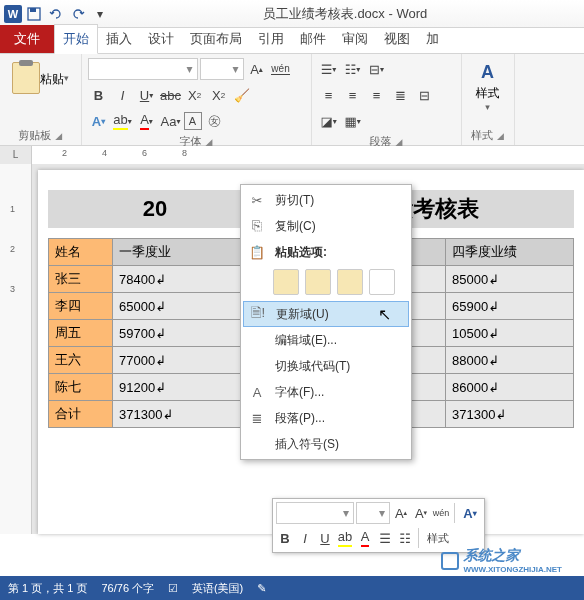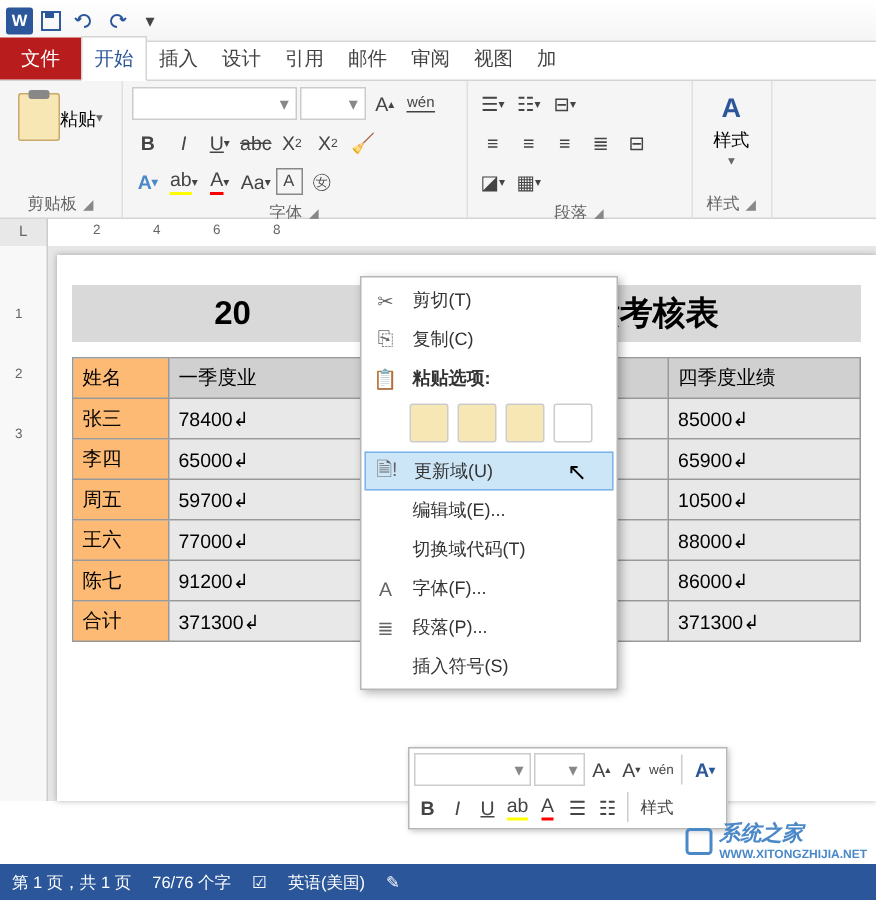--- a/index.html
+++ b/index.html
@@ -50,21 +50,21 @@
 .cm-icon{width:20px;text-align:center;color:#666;font-size:13px}
 .cm-paste-row{display:flex;gap:6px;padding:4px 4px 6px 30px}
 .paste-opt{width:26px;height:26px;border:1px solid #ccc;background:#f7e7b4;border-radius:2px}
 .cursor{position:absolute;left:378px;top:305px;z-index:200;font-size:16px;color:#000}
 .mini-toolbar{position:absolute;left:272px;top:498px;background:#fff;border:1px solid #b6b6b6;box-shadow:1px 1px 4px rgba(0,0,0,.25);padding:3px;z-index:90;display:flex;flex-direction:column;gap:3px}
 .mini-row{display:flex;gap:2px;align-items:center}
 .mini-toolbar .fs-box.fname{width:78px}
 .mini-toolbar .fs-box.fsize{width:34px}
 .statusbar{position:absolute;bottom:0;left:0;right:0;height:24px;background:#2b579a;color:#fff;display:flex;align-items:center;padding:0 8px;gap:14px;font-size:11px}
 .statusbar .sep{flex:1}
-.watermark{position:absolute;right:6px;bottom:26px;color:#4a88c7;font-size:14px;font-weight:bold;z-index:95;font-style:italic;display:flex;align-items:center;gap:4px}
+.watermark{position:absolute;right:22px;bottom:26px;color:#4a88c7;font-size:14px;font-weight:bold;z-index:95;font-style:italic;display:flex;align-items:center;gap:4px}
 .wm-icon{width:18px;height:18px;border:2px solid #4a88c7;border-radius:3px}
 svg{display:block}
 </style>
 </head>
 <body>
 
 <div class="titlebar">
   <div class="qat">
     <div class="word-icon">W</div>
     <div class="qat-btn">
@@ -80,27 +80,29 @@
         </svg>
       </div>
     <div class="qat-btn">
         <svg width="14" height="14" viewBox="0 0 14 14">
           <path d="M11 7 A4 4 0 1 0 7 11" fill="none" stroke="#2b579a" stroke-width="1.3"></path>
           <path d="M11 7 L13 5 M11 7 L9 5" stroke="#2b579a" stroke-width="1.3"></path>
         </svg>
       </div>
     <div class="qat-btn">▾</div>
   </div>
+  <div class="title-text">员工业绩考核表.docx - Word</div>
 </div>
 
 <div class="menutabs">
   <div class="file-tab">文件</div>
   <div class="tab active">开始</div>
   <div class="tab">插入</div>
   <div class="tab">设计</div>
+  <div class="tab">页面布局</div>
   <div class="tab">引用</div>
   <div class="tab">邮件</div>
   <div class="tab">审阅</div>
   <div class="tab">视图</div>
   <div class="tab">加</div>
 </div>
 
 <div class="ribbon">
   <div class="group">
     <div class="paste-big">

